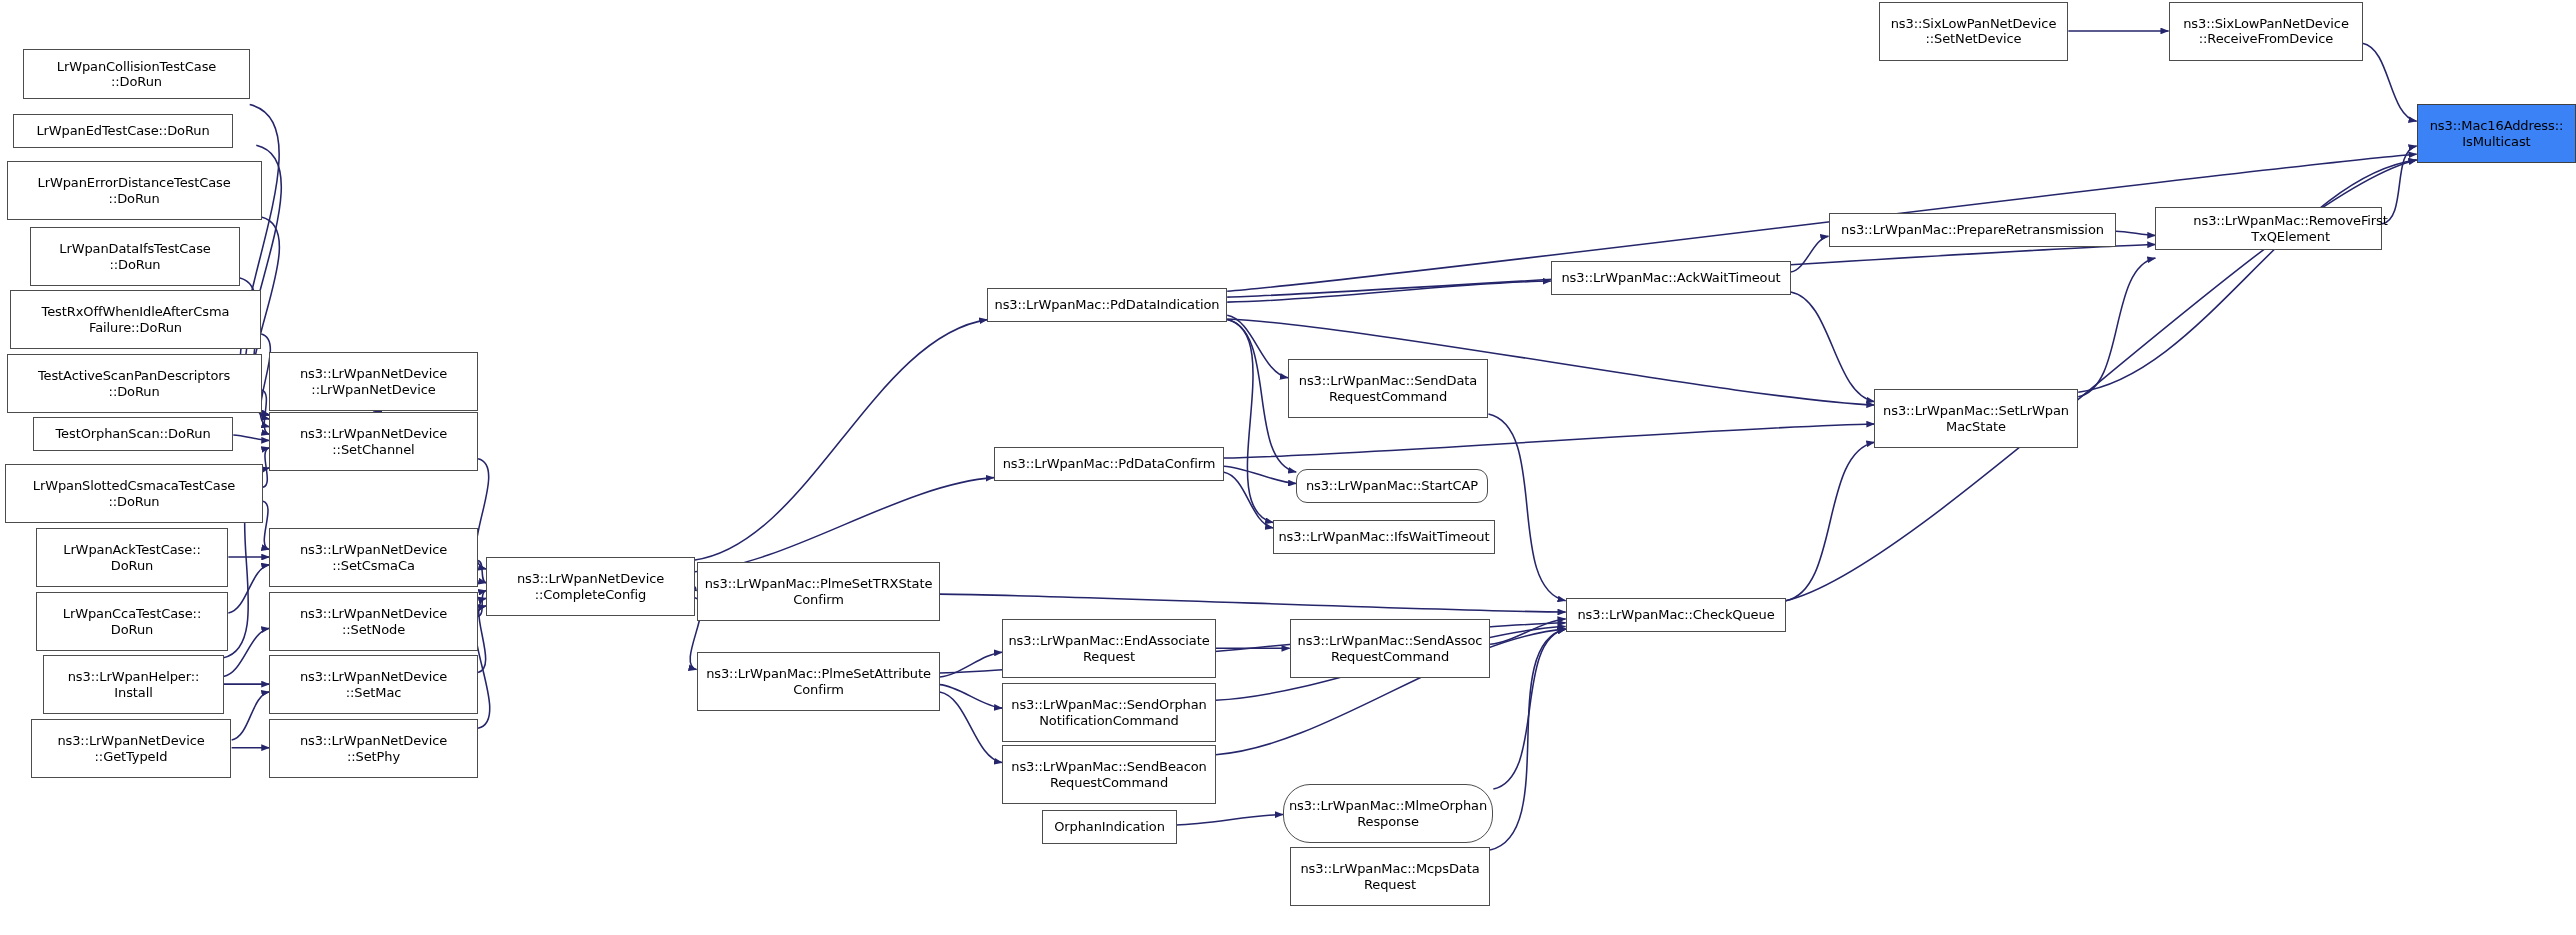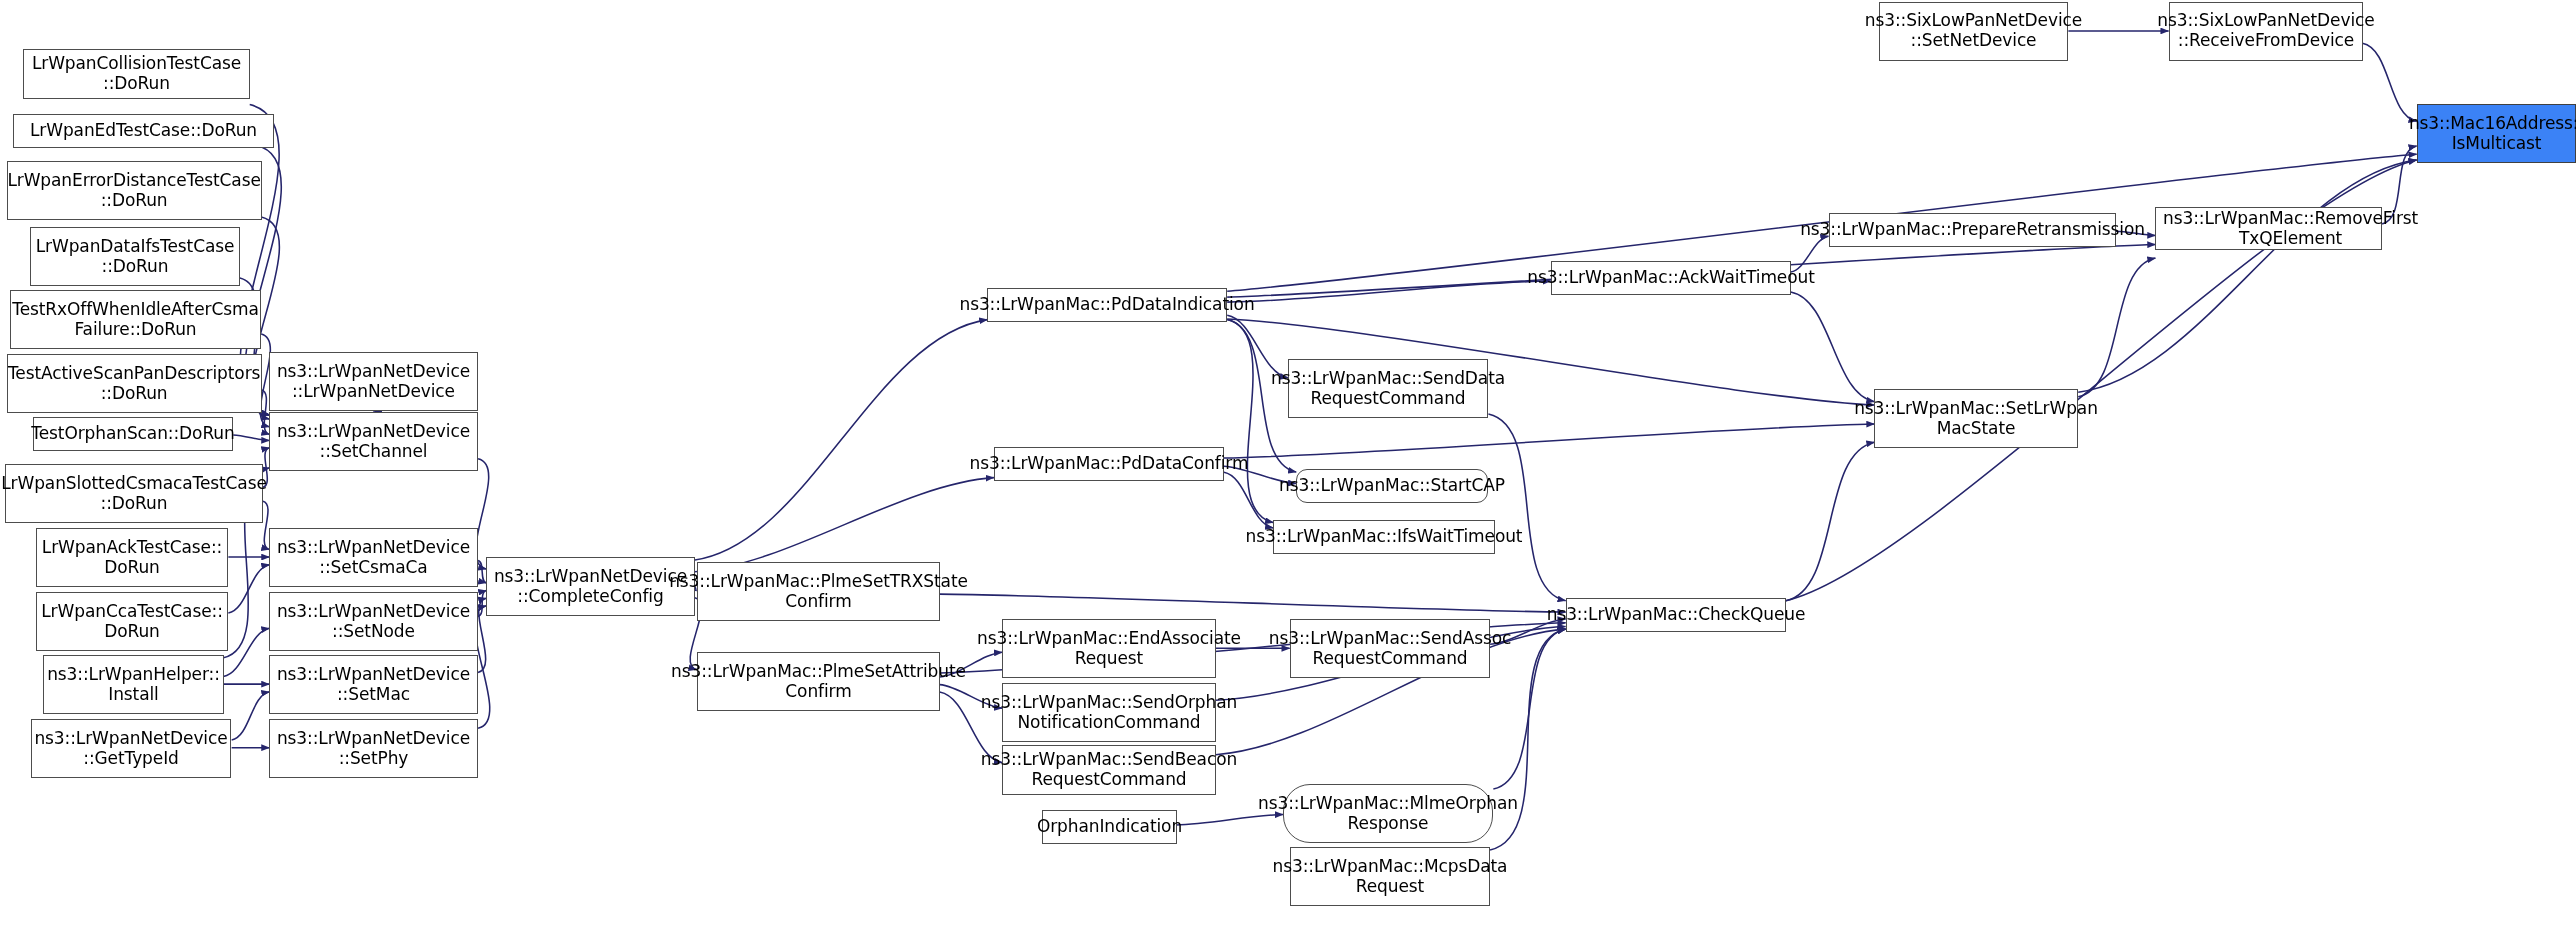--- a/index.html
+++ b/index.html
@@ -27,21 +27,21 @@
     position: absolute;
     box-sizing: border-box;
     border: 1.6px solid #4d4d4d;
     background: #ffffff;
     color: #000000;
     display: flex;
     align-items: center;
     justify-content: center;
     text-align: center;
     line-height: 1.16;
-    font-size: 17px;
+    font-size: 13px;
     letter-spacing: -0.1px;
     padding: 1px 3.9px;
     white-space: pre-line;
   }
   .node.highlight {
     background: #bfbfbf;
     border-color: #404040;
   }
 </style>
 </head>
@@ -112,21 +112,21 @@
         <path d="M 2452.423469387755 230.58313588850174 C 2478.772544330221 224.96015540069686, 2461.592251588146 155.8778236933798, 2487.941326530612 150.25484320557493" fill="none" stroke="#25256b" stroke-width="1.6" marker-end="url(#arrowhead)"></path>
         <path d="M 2139.52806122449 408.6206968641115 C 2188.5599799661427 398.62428710801396, 2169.988489421613 275.8112529616725, 2219.0204081632655 265.8148432055749" fill="none" stroke="#25256b" stroke-width="1.6" marker-end="url(#arrowhead)"></path>
         <path d="M 2139.52806122449 403.9703832752613 C 2266.314396891297 387.2263588850174, 2361.1549908638053 181.5140592334495, 2487.941326530612 164.7700348432056" fill="none" stroke="#25256b" stroke-width="1.6" marker-end="url(#arrowhead)"></path>
         <path d="M 2129.3801020408164 31.87630662020906 C 2160.3313775510205 31.87630662020906, 2201.599744897959 31.87630662020906, 2232.5510204081634 31.87630662020906" fill="none" stroke="#25256b" stroke-width="1.6" marker-end="url(#arrowhead)"></path>
         <path d="M 2432.127551020408 44.5597212543554 C 2461.4721091664283 50.18270174216028, 2458.596768384592 119.26503344947736, 2487.941326530612 124.88801393728224" fill="none" stroke="#25256b" stroke-width="1.6" marker-end="url(#arrowhead)"></path>
       </g>
   </svg>
   <div id="nodes-group">
       <div class="node" style="left: 23px; top: 49px; width: 227px; height: 50px;">LrWpanCollisionTestCase
 ::DoRun</div>
-      <div class="node" style="left: 13px; top: 114px; width: 261px; height: 34px;">LrWpanEdTestCase::DoRun</div>
+      <div class="node" style="left: 13px; top: 114px; width: 220px; height: 34px;">LrWpanEdTestCase::DoRun</div>
       <div class="node" style="left: 6.6px; top: 161px; width: 255px; height: 59px;">LrWpanErrorDistanceTestCase
 ::DoRun</div>
       <div class="node" style="left: 30px; top: 227px; width: 210px; height: 59px;">LrWpanDataIfsTestCase
 ::DoRun</div>
       <div class="node" style="left: 10px; top: 290px; width: 251px; height: 59px;">TestRxOffWhenIdleAfterCsma
 Failure::DoRun</div>
       <div class="node" style="left: 6.6px; top: 354px; width: 255px; height: 59px;">TestActiveScanPanDescriptors
 ::DoRun</div>
       <div class="node" style="left: 33px; top: 417px; width: 200px; height: 34px;">TestOrphanScan::DoRun</div>
       <div class="node" style="left: 5px; top: 464px; width: 258px; height: 59px;">LrWpanSlottedCsmacaTestCase
@@ -160,21 +160,21 @@
       <div class="node" style="left: 987px; top: 288px; width: 240px; height: 34px;">ns3::LrWpanMac::PdDataIndication</div>
       <div class="node" style="left: 994px; top: 447px; width: 230px; height: 34px;">ns3::LrWpanMac::PdDataConfirm</div>
       <div class="node" style="left: 1288px; top: 359px; width: 200px; height: 59px;">ns3::LrWpanMac::SendData
 RequestCommand</div>
       <div class="node" style="left: 1296px; top: 469px; width: 192px; height: 34px; border-radius: 11px;">ns3::LrWpanMac::StartCAP</div>
       <div class="node" style="left: 1273px; top: 520px; width: 222px; height: 34px;">ns3::LrWpanMac::IfsWaitTimeout</div>
       <div class="node" style="left: 1002px; top: 619px; width: 214px; height: 59px;">ns3::LrWpanMac::EndAssociate
 Request</div>
       <div class="node" style="left: 1002px; top: 683px; width: 214px; height: 59px;">ns3::LrWpanMac::SendOrphan
 NotificationCommand</div>
-      <div class="node" style="left: 1002px; top: 745px; width: 214px; height: 50px;">ns3::LrWpanMac::SendBeacon
+      <div class="node" style="left: 1002px; top: 745px; width: 214px; height: 59px;">ns3::LrWpanMac::SendBeacon
 RequestCommand</div>
       <div class="node" style="left: 1042px; top: 810px; width: 135px; height: 34px;">OrphanIndication</div>
       <div class="node" style="left: 1290px; top: 619px; width: 200px; height: 59px;">ns3::LrWpanMac::SendAssoc
 RequestCommand</div>
       <div class="node" style="left: 1283px; top: 784px; width: 210px; height: 59px; border-radius: 27px;">ns3::LrWpanMac::MlmeOrphan
 Response</div>
       <div class="node" style="left: 1290px; top: 847px; width: 200px; height: 59px;">ns3::LrWpanMac::McpsData
 Request</div>
       <div class="node" style="left: 1566px; top: 598px; width: 220px; height: 34px;">ns3::LrWpanMac::CheckQueue</div>
       <div class="node" style="left: 1551px; top: 261px; width: 240px; height: 34px;">ns3::LrWpanMac::AckWaitTimeout</div>

